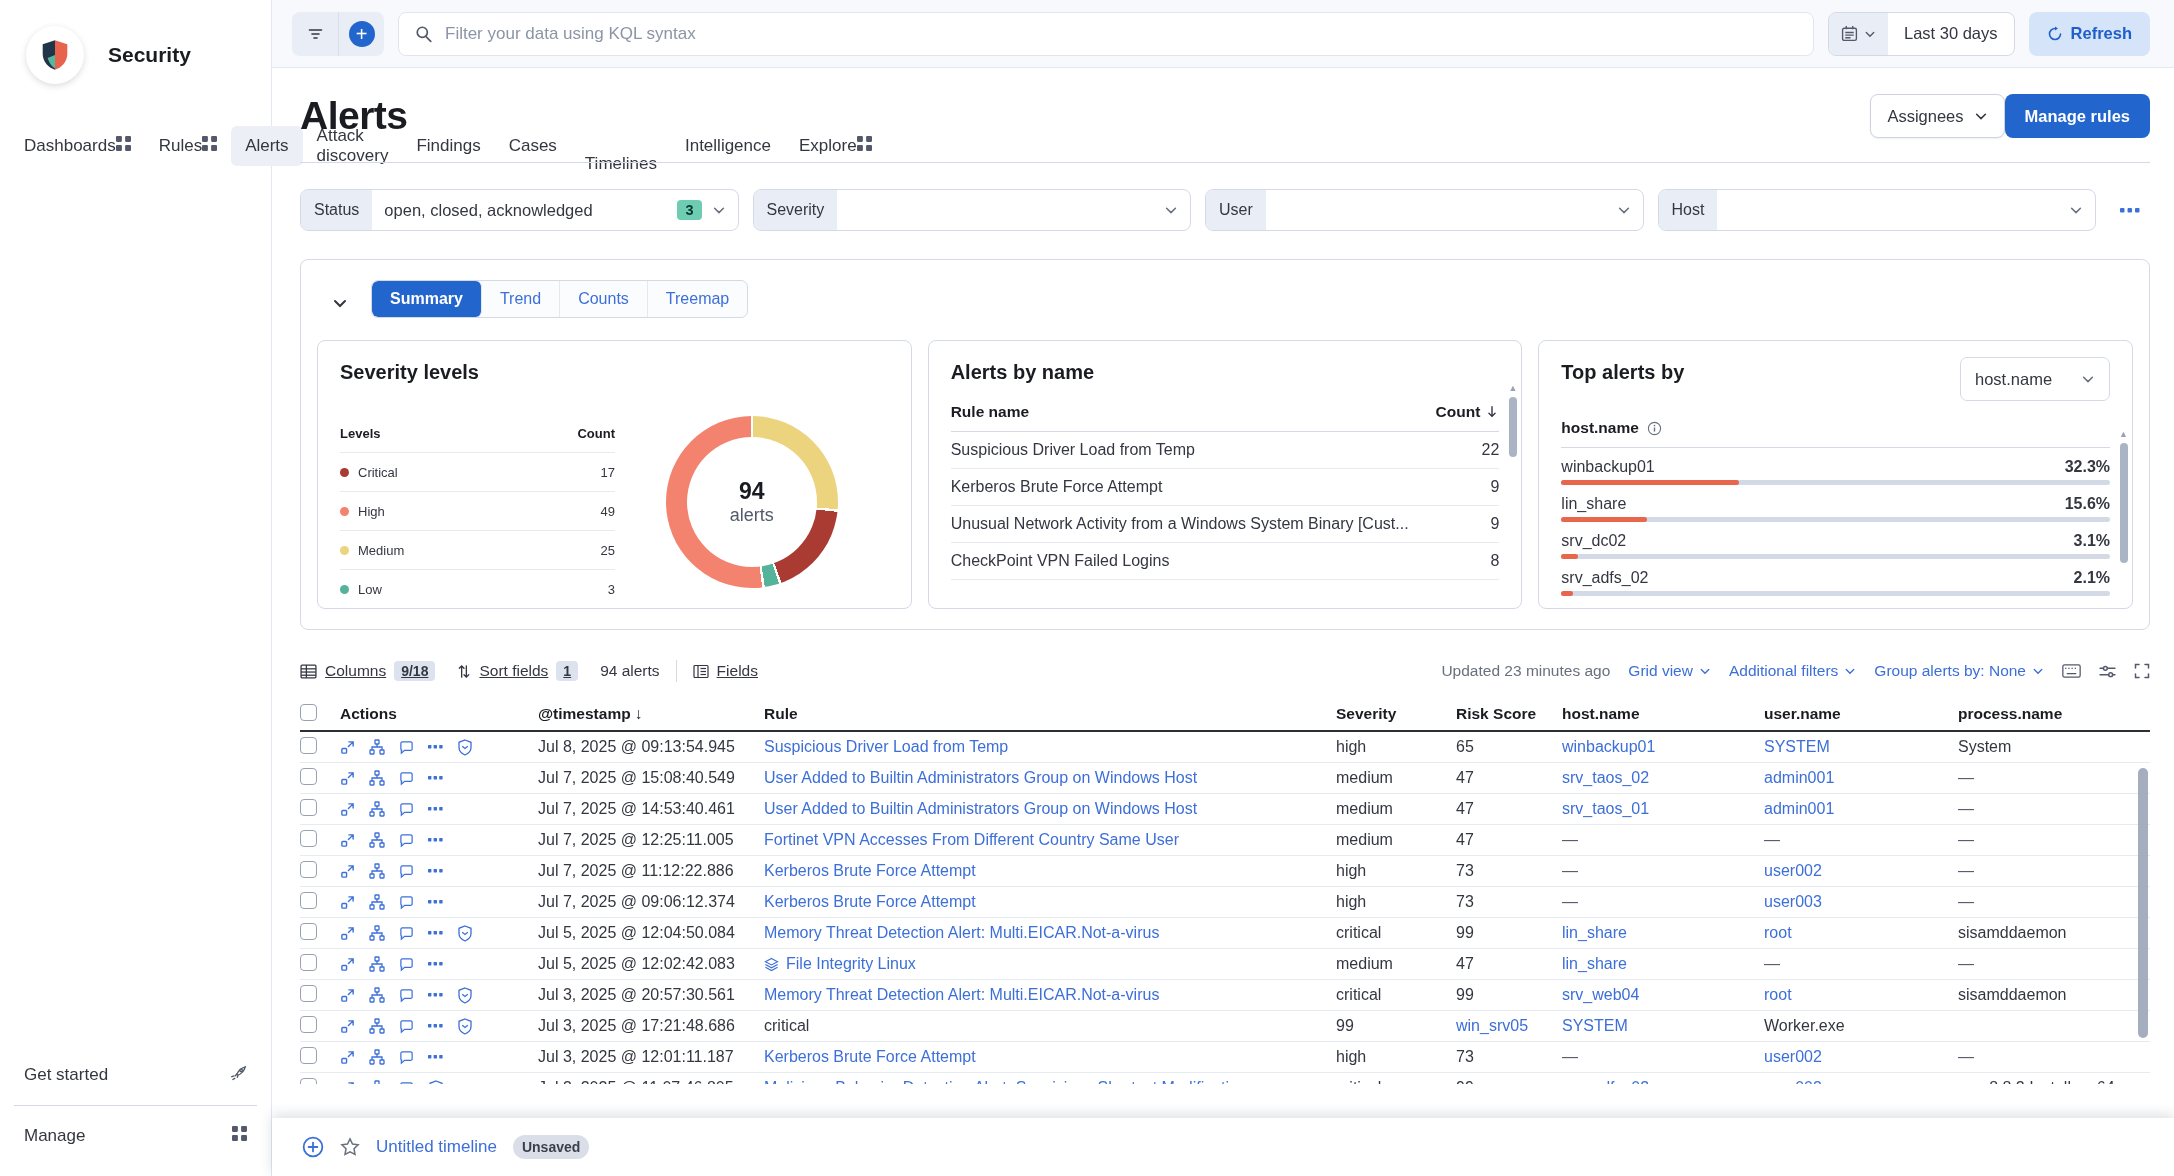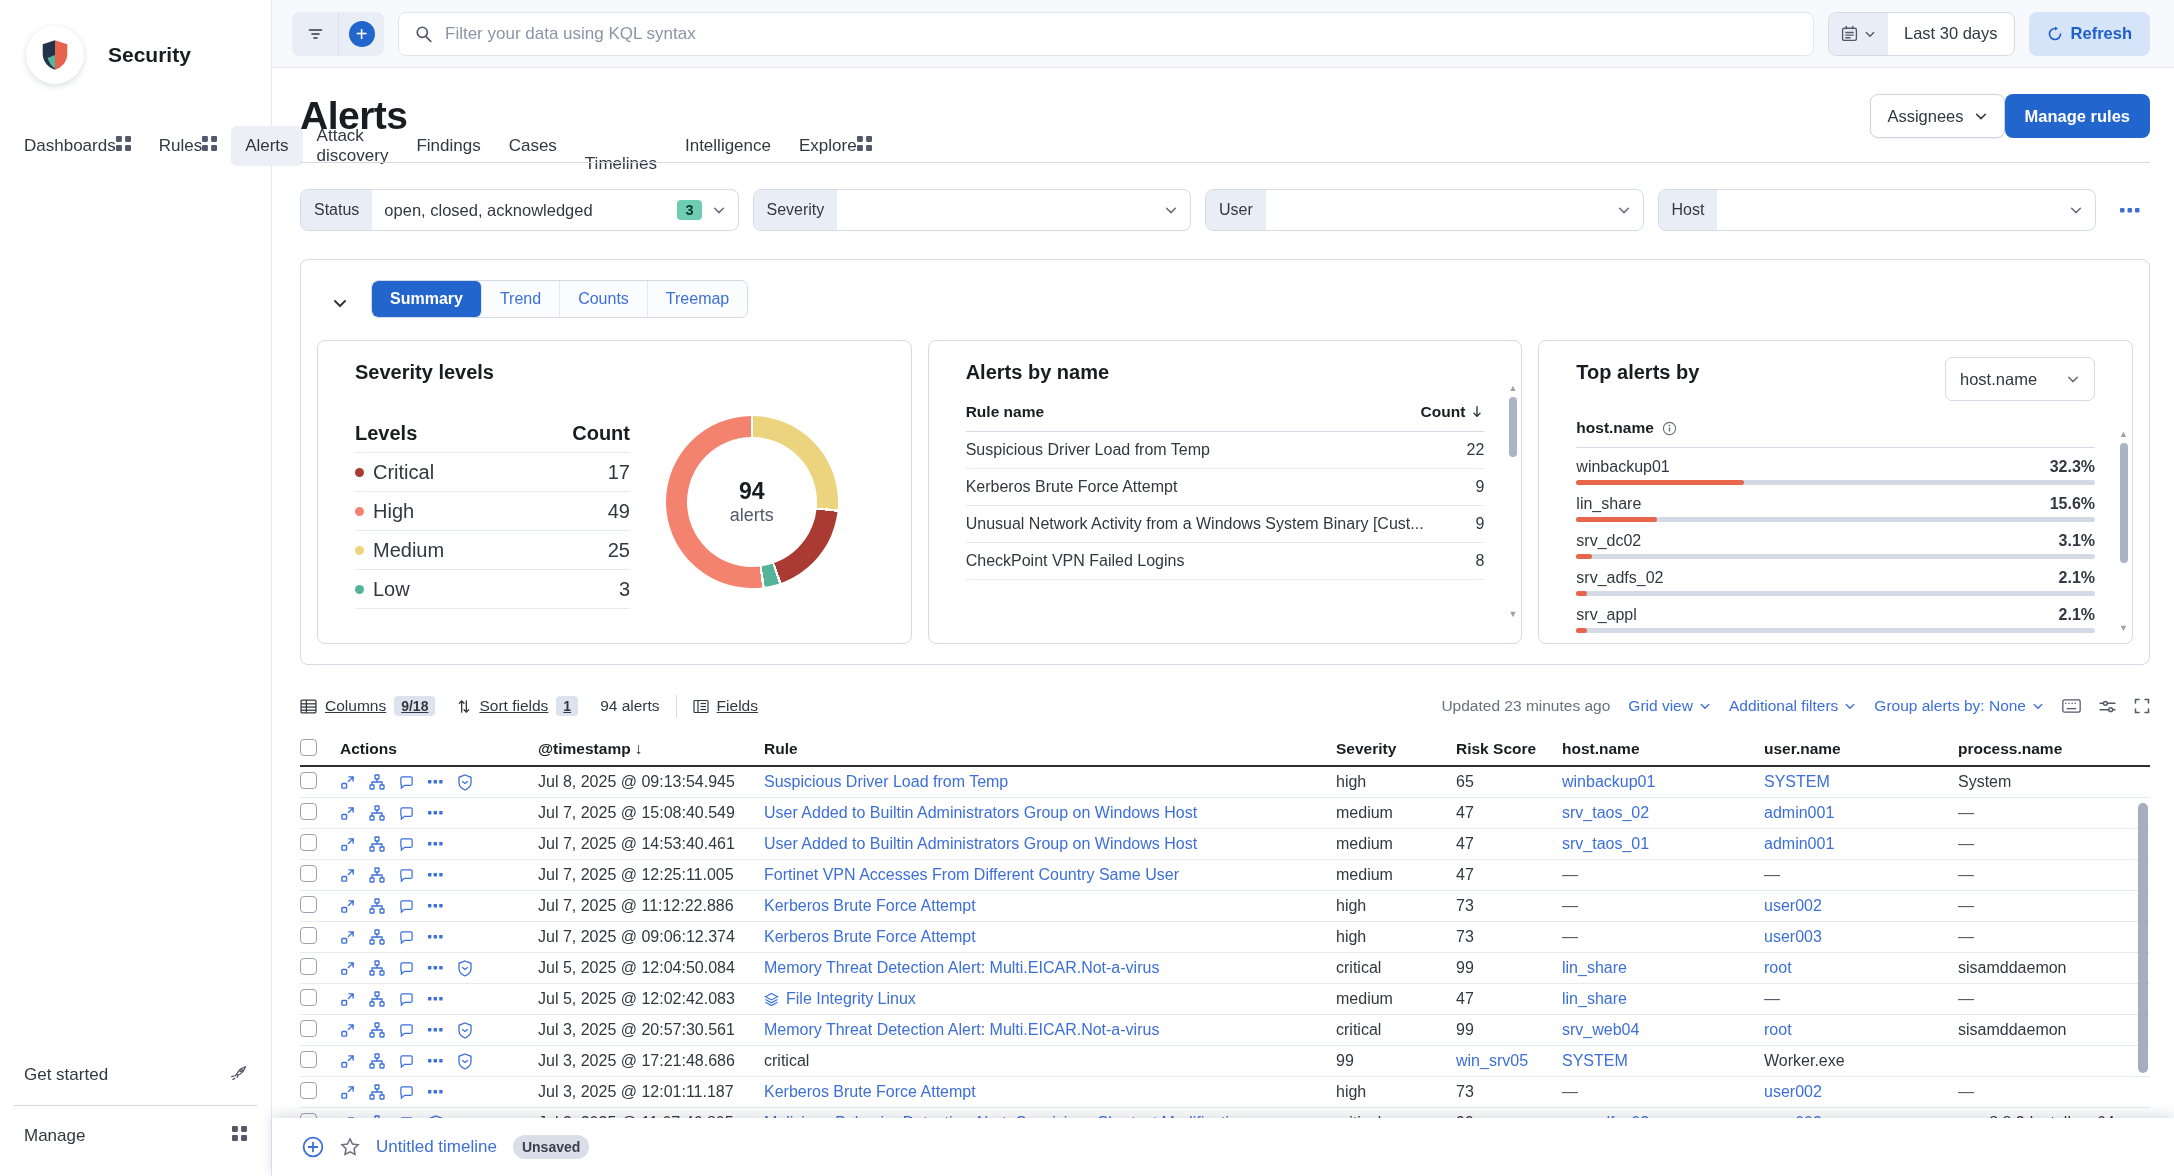--- a/index.html
+++ b/index.html
@@ -74,28 +74,28 @@
   .summary-wrap{margin-top:28px; border:1px solid var(--border); border-radius:8px; padding:16px 16px 20px;}
   .tabs-row{display:flex; align-items:flex-end; gap:16px; margin:4px 0 22px 8px;}
   .collapse-btn{width:30px; height:30px; display:flex; align-items:center; justify-content:center;
     color:var(--text); cursor:pointer;}
   .tab-group{display:flex; border:1px solid var(--border); border-radius:7px; overflow:hidden; background:#fbfcfe;}
   .tab{padding:9px 18px; font-size:16px; color:var(--link); cursor:pointer; border-right:1px solid #e4e8f0;}
   .tab:last-child{border-right:none;}
   .tab.selected{background:var(--primary); color:#fff; font-weight:bold; border-radius:6px;}
 
   .panels-row{display:flex; gap:16px;}
-  .panel{flex:1; border:1px solid var(--border); border-radius:8px; padding:20px 37px;
-    height:304px; position:relative; overflow:hidden; background:#fff;}
+  .panel{flex:1; border:1px solid var(--border); border-radius:8px; padding:20px 22px;
+    height:269px; position:relative; overflow:hidden; background:#fff;}
   .panel-title{font-size:20px; font-weight:bold; color:#1a1c21;}
 
   
   .sev-body{display:flex; margin-top:10px;}
   .sev-table{width:275px; margin-top:20px;}
-  .sev-head,.sev-row{display:flex; align-items:center; height:39px; border-bottom:1px solid var(--rowline); font-size:20px;}
+  .sev-head,.sev-row{display:flex; align-items:center; height:39px; border-bottom:1px solid var(--rowline); font-size:13px;}
   .sev-head{font-weight:bold; color:#1a1c21;}
   .sev-count{margin-left:auto;}
   .dot{width:9px; height:9px; border-radius:50%; margin-right:9px;}
   .donut-zone{flex:1; display:flex; align-items:center; justify-content:center;}
   .donut{width:172px; height:172px; border-radius:50%; position:relative;}
   .donut-hole{position:absolute; inset:21px; background:#fff; border-radius:50%;
     display:flex; flex-direction:column; align-items:center; justify-content:center;}
   .donut-total{font-size:23px; font-weight:bold; color:#1a1c21;}
   .donut-sub{font-size:18px; color:#53596a;}
 

